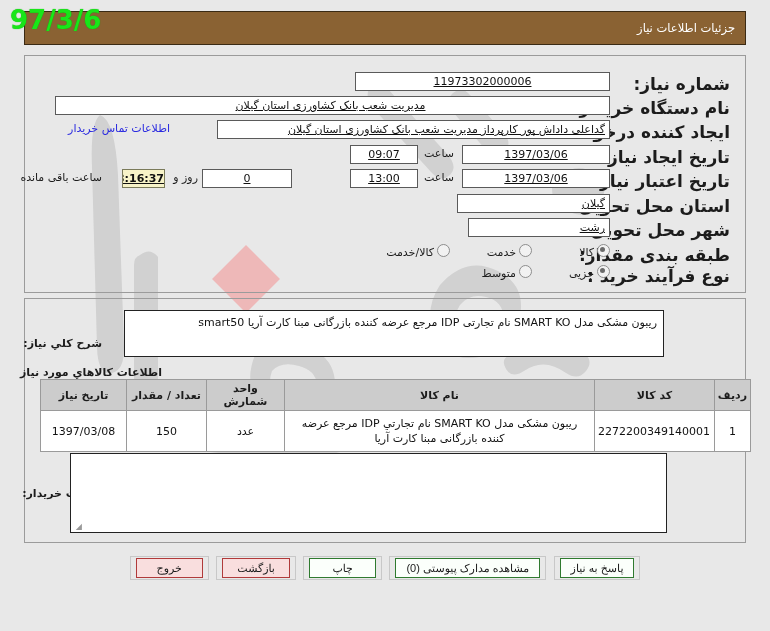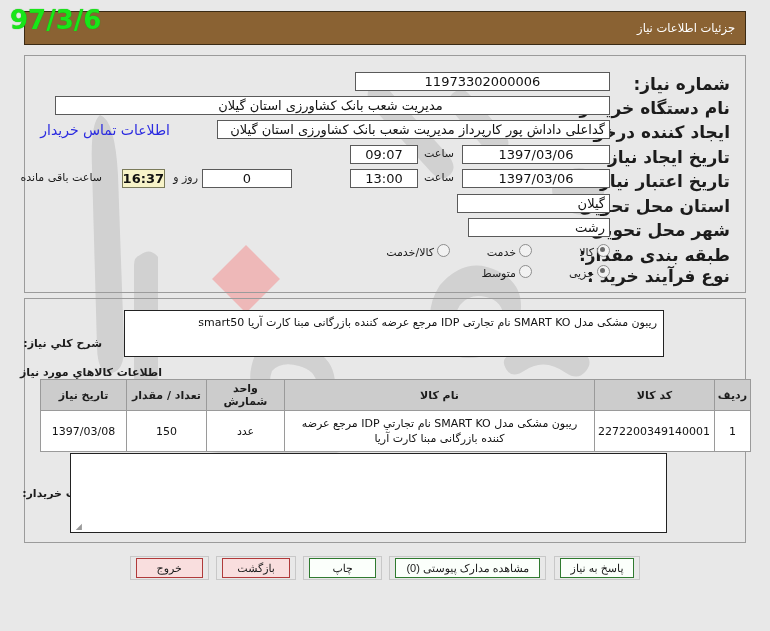--- a/index.html
+++ b/index.html
@@ -49,31 +49,31 @@
   
   .frow{position:absolute;height:20px;z-index:2;}
   .flabel{
     position:absolute;right:0;top:2px;
     font-size:17px;font-weight:bold;color:#1c1c1c;white-space:nowrap;
   }
   .fbox{
     position:absolute;top:0;height:19px;
     background:#ffffff;border:1px solid #5a5a5a;
     box-sizing:border-box;
-    font-size:13px;color:#111;
+    font-size:11px;color:#111;
     line-height:17px;text-align:center;
-    overflow:hidden;white-space:nowrap;
+    overflow:hidden;white-space:nowrap;text-decoration:underline;
   }
   .fbox.rtltext{text-align:right;padding-right:4px;}
   .fbox.hl{background:#f7f3c8;border:1px solid #7a7a5a;font-weight:bold;}
   .plain{
     position:absolute;top:2px;font-size:11px;color:#1c1c1c;white-space:nowrap;
   }
   .link{
-    position:absolute;top:2px;font-size:14px;color:#2a2ae0;
+    position:absolute;top:2px;font-size:11px;color:#2a2ae0;
     white-space:nowrap;cursor:pointer;
   }
   
   .radio-wrap{position:absolute;top:1px;white-space:nowrap;}
   .radio{
     display:inline-block;width:11px;height:11px;border-radius:50%;
     border:1px solid #8d8d8d;background:#f2f2f2;
     vertical-align:-1px;margin-left:3px;position:relative;
   }
   .radio.on::after{

